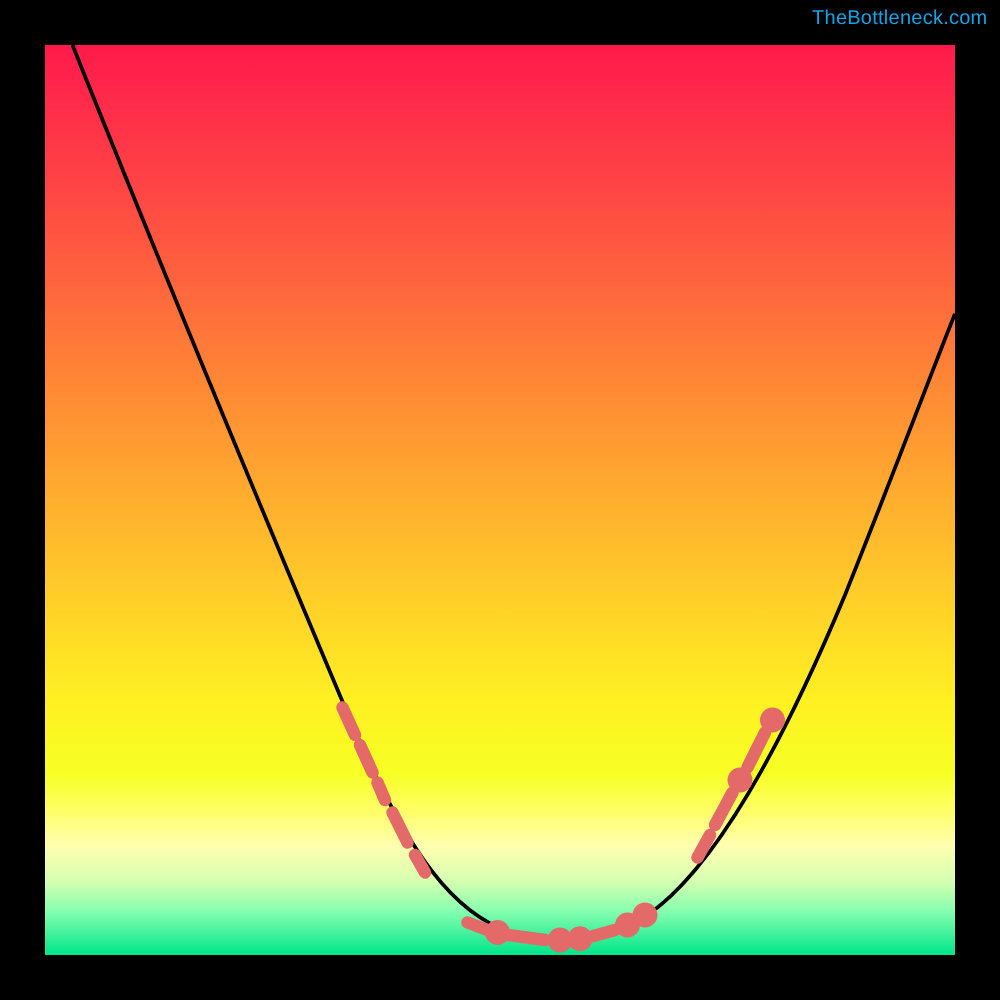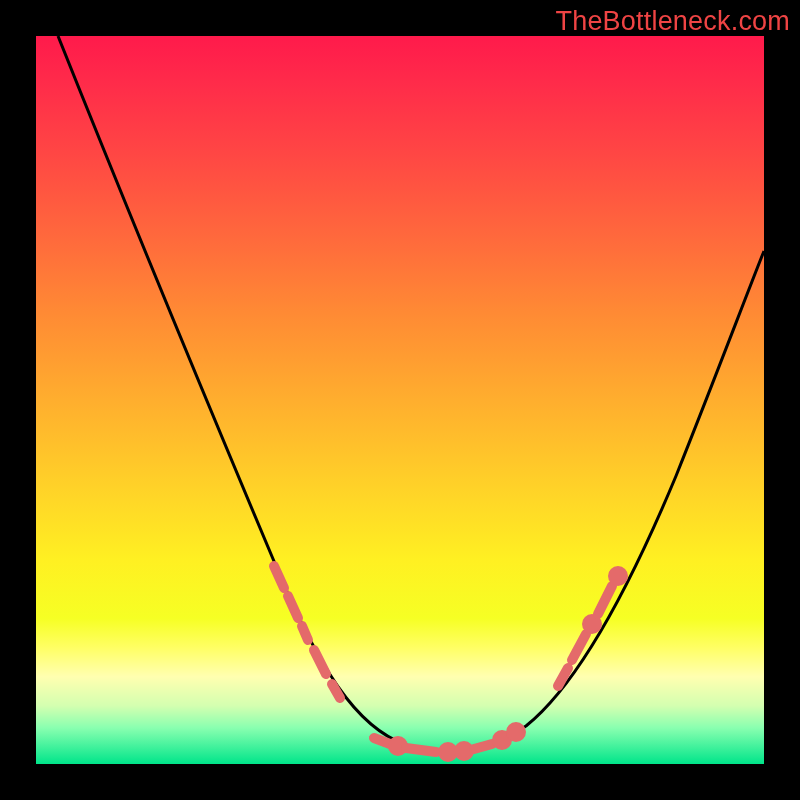--- a/index.html
+++ b/index.html
@@ -14,22 +14,22 @@
   .frame {
     position: relative;
     width: 800px;
     height: 800px;
     background: #000;
   }
   .watermark {
     position: absolute;
     top: 6px;
     right: 10px;
-    font-size: 27px;
-    color: #ef4444;
+    font-size: 16px;
+    color: #0ea5e9;
     font-weight: 500;
     letter-spacing: 0.2px;
     z-index: 5;
     text-align: center;
   }
   .plot-area {
     position: absolute;
     left: 36px;
     top: 36px;
     width: 728px;

